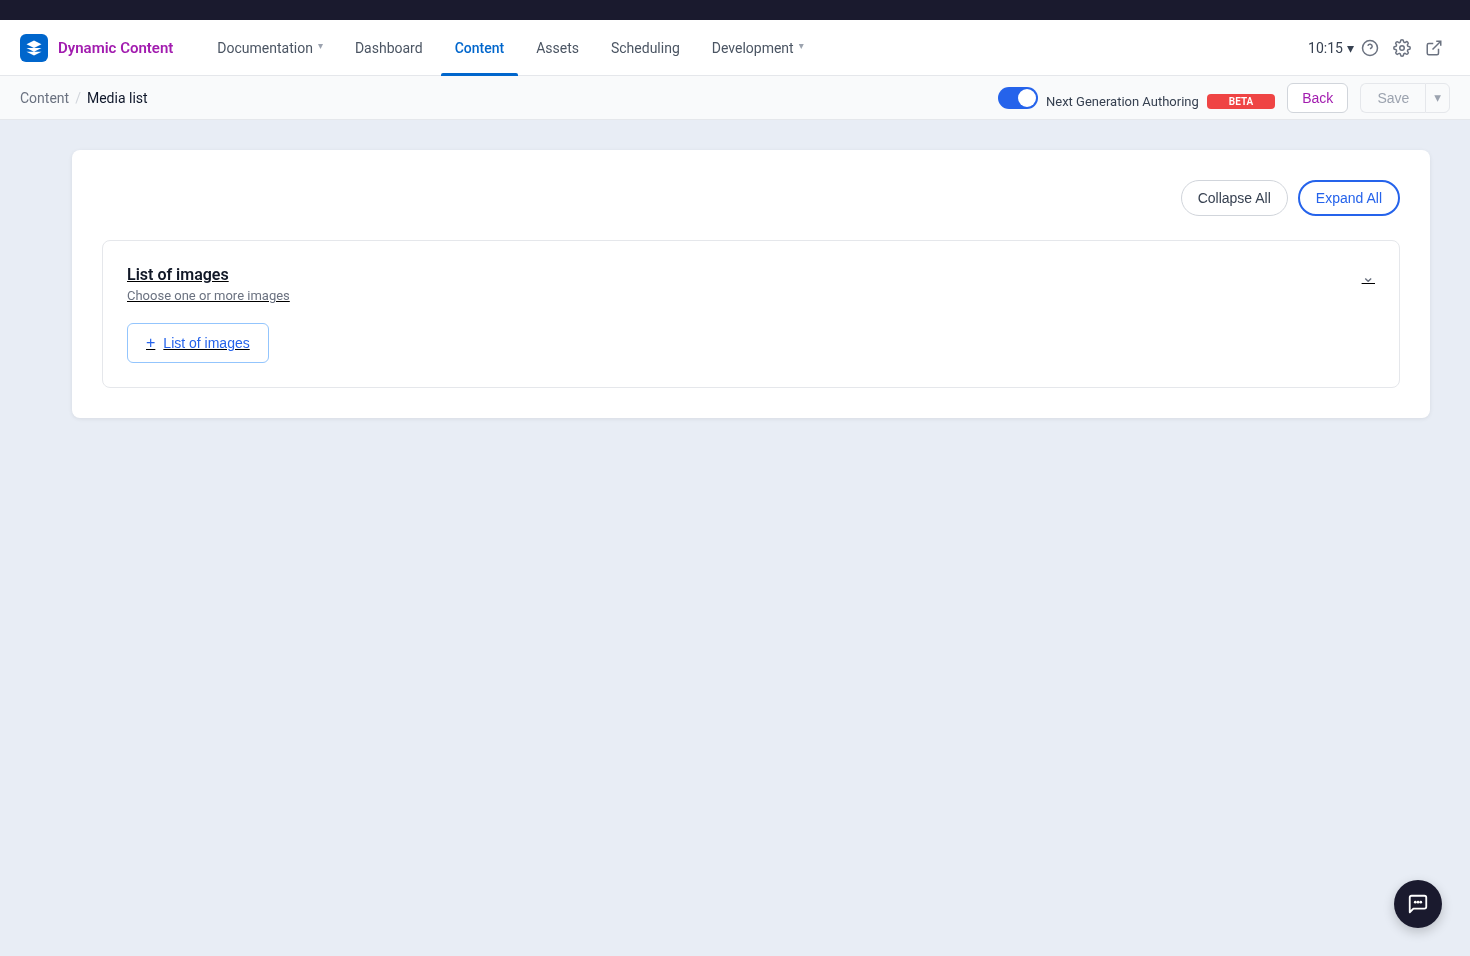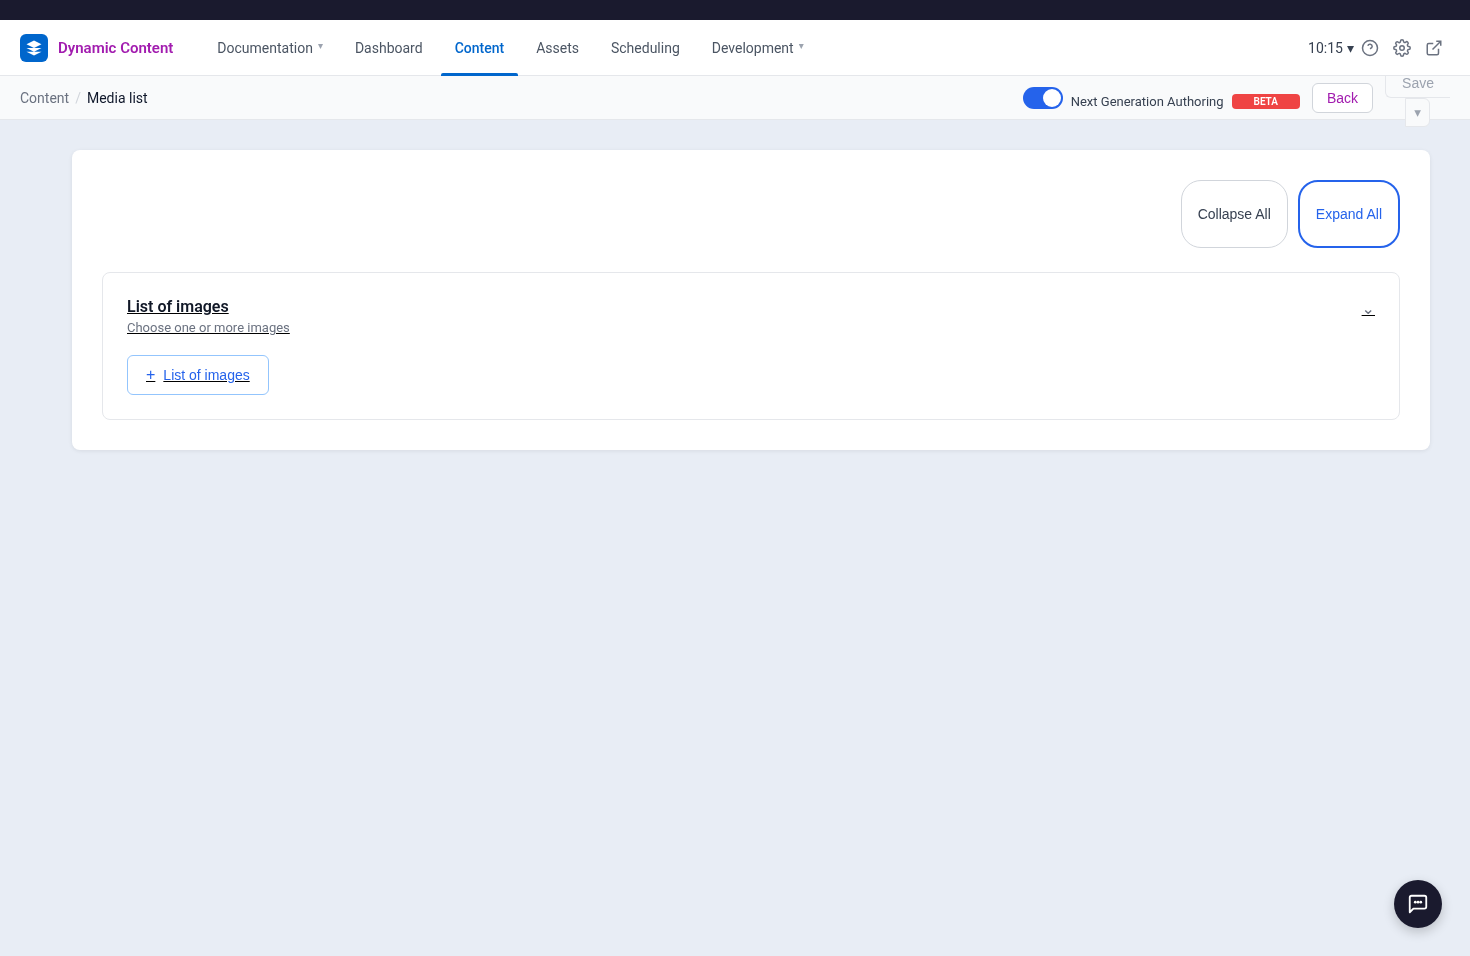--- a/index.html
+++ b/index.html
@@ -196,22 +196,20 @@
       font-size: 14px;
       color: #a21caf;
       border: 1px solid #d1d5db;
       border-radius: 6px;
       cursor: pointer;
       background: white;
     }
 
     .save-btn-group {
       display: flex;
-      align-items: center;
-      flex-direction: column;
     }
 
     .save-btn {
       padding: 6px 16px;
       font-size: 14px;
       color: #9ca3af;
       background: #f9fafb;
       border: 1px solid #e5e7eb;
       border-right: none;
       border-radius: 6px 0 0 6px;
@@ -253,21 +251,21 @@
       padding: 8px 16px;
       font-size: 14px;
       color: #374151;
       background: white;
       border: 1px solid #d1d5db;
       border-radius: 20px;
       cursor: pointer;
     }
 
     .expand-all-btn {
-      padding: 24px 16px;
+      padding: 8px 16px;
       font-size: 14px;
       color: #2563eb;
       background: white;
       border: 2px solid #2563eb;
       border-radius: 20px;
       cursor: pointer;
       font-weight: 500;
     }
 
     

